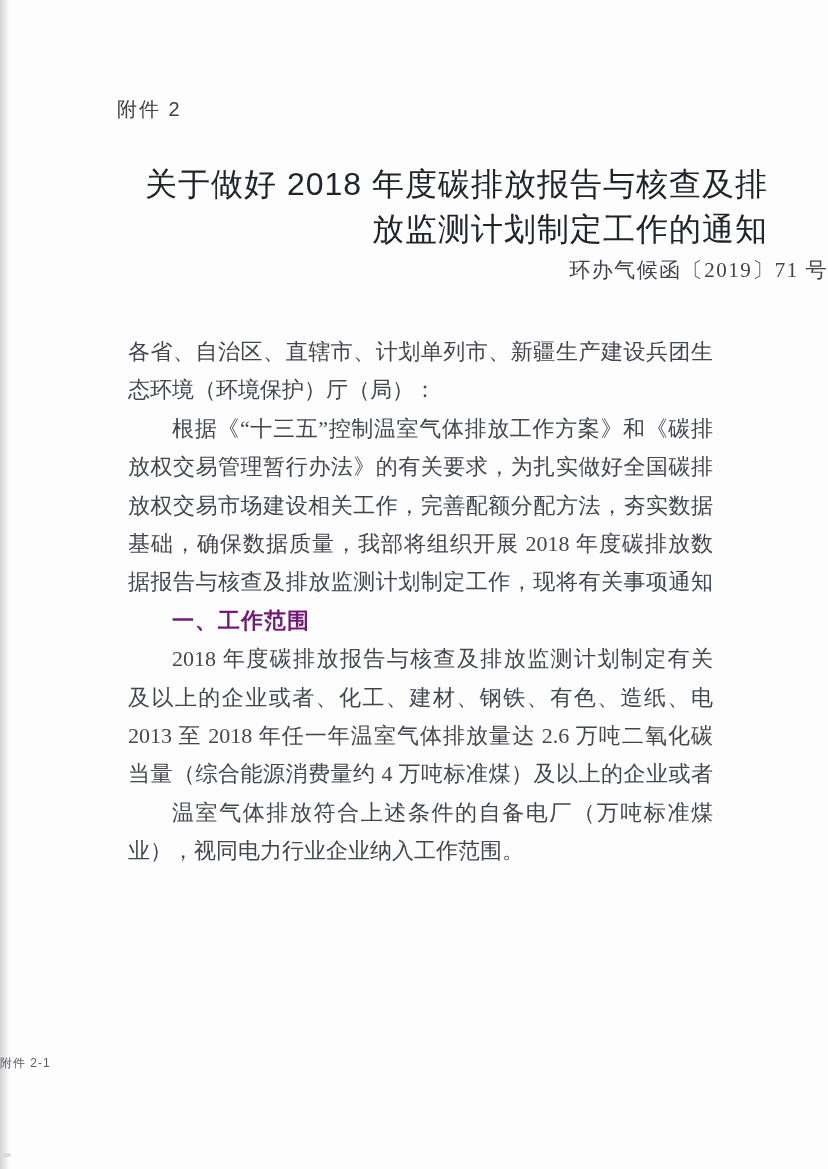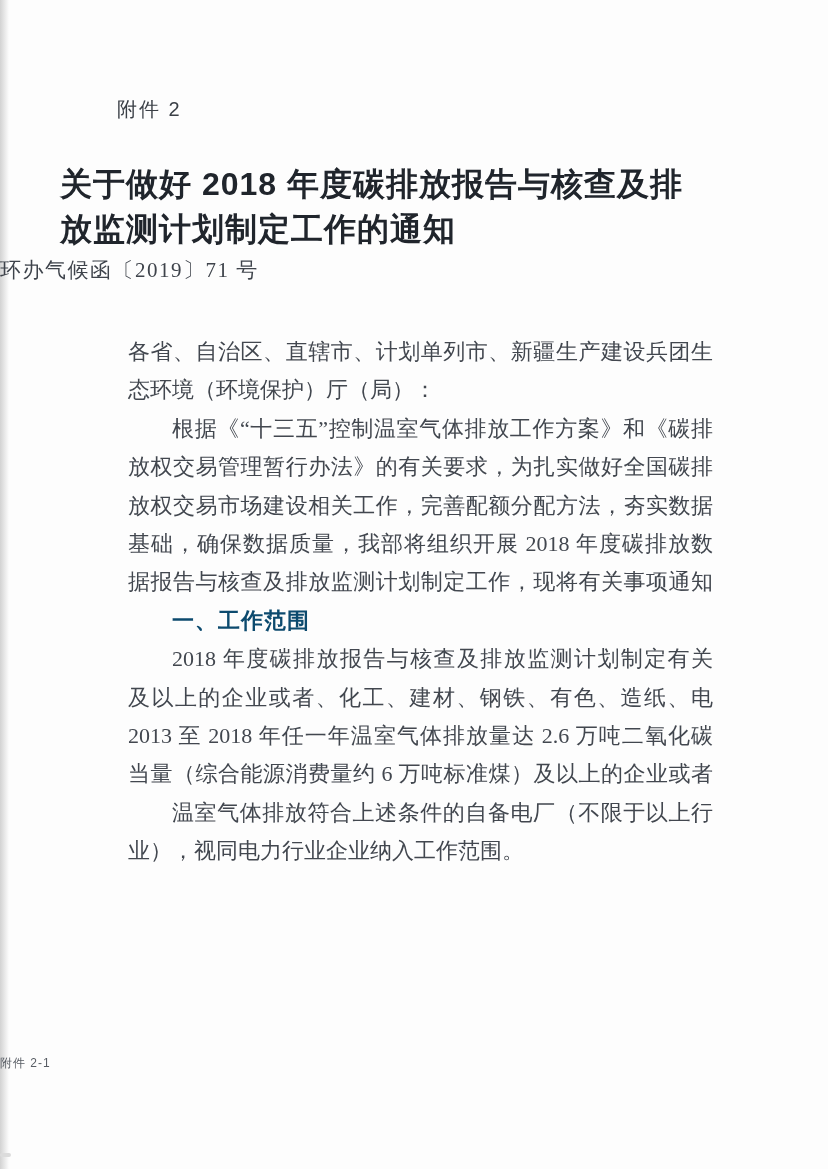--- a/index.html
+++ b/index.html
@@ -23,47 +23,47 @@
     position: absolute; left: 0; bottom: 12px; width: 11px; height: 4px;
     background: #dcdcdc; border-radius: 2px;
   }
   .attachment-label {
     position: absolute; left: 117px; top: 96px;
     font-family: "Liberation Sans", sans-serif;
     font-size: 20px; color: #3a3f46; letter-spacing: 2px;
   }
   .doc-title {
     position: absolute; left: 60px; right: 60px; top: 162px;
-    margin: 0; text-align: left;
+    margin: 0; text-align: right;
     font-family: "Liberation Sans", sans-serif;
-    font-weight: 700; font-size: 32px; line-height: 45px;
+    font-weight: 400; font-size: 32px; line-height: 45px;
     color: #20252c; letter-spacing: 1px;
   }
   .doc-title .title-line { display: block; }
   .doc-number {
     position: absolute; left: 0; right: 0; top: 255px;
-    text-align: left;
+    text-align: right;
     font-size: 21px; line-height: 30px;
     color: #3e434b; letter-spacing: 1.5px;
   }
   .doc-body {
     position: absolute; left: 128px; top: 333px; width: 585px;
     font-size: 22px; line-height: 38.4px;
     color: #42474f;
   }
   .body-line { text-align: left; }
   .body-line.justify {
     text-align: justify;
     text-align-last: justify;
     text-justify: inter-ideograph;
   }
   .body-line.indent { padding-left: 44px; }
   .body-line.bold {
     font-family: "Liberation Sans", sans-serif;
-    font-weight: 600; color: #0c4a6e; letter-spacing: 1px;
+    font-weight: 600; color: #701a75; letter-spacing: 1px;
   }
   .page-footer {
     position: absolute; left: 0; right: 0; top: 1054px;
     text-align: left;
     font-family: "Liberation Sans", sans-serif;
     font-size: 12px; line-height: 18px; font-weight: 500;
     color: #585d64; letter-spacing: 1px;
   }
 </style>
 </head>
@@ -87,19 +87,19 @@
       <div class="body-line">态环境（环境保护）厅（局）：</div>
       <div class="body-line indent justify">根据《“十三五”控制温室气体排放工作方案》和《碳排</div>
       <div class="body-line justify">放权交易管理暂行办法》的有关要求，为扎实做好全国碳排</div>
       <div class="body-line justify">放权交易市场建设相关工作，完善配额分配方法，夯实数据</div>
       <div class="body-line justify">基础，确保数据质量，我部将组织开展 2018 年度碳排放数</div>
       <div class="body-line justify">据报告与核查及排放监测计划制定工作，现将有关事项通知</div>
       <div class="body-line indent bold">一、工作范围</div>
       <div class="body-line indent justify">2018 年度碳排放报告与核查及排放监测计划制定有关</div>
       <div class="body-line justify">及以上的企业或者、化工、建材、钢铁、有色、造纸、电</div>
       <div class="body-line justify">2013 至 2018 年任一年温室气体排放量达 2.6 万吨二氧化碳</div>
-      <div class="body-line justify">当量（综合能源消费量约 6 万吨标准煤）及以上的企业或者</div>
-      <div class="body-line indent justify">温室气体排放符合上述条件的自备电厂（不限于以上行</div>
+      <div class="body-line justify">当量（综合能源消费量约 4 万吨标准煤）及以上的企业或者</div>
+      <div class="body-line indent justify">温室气体排放符合上述条件的自备电厂（万吨标准煤</div>
       <div class="body-line">业），视同电力行业企业纳入工作范围。</div>
     </div>
 
   <div class="page-footer">附件 2-1</div>
 </div>
 
 </body></html>

